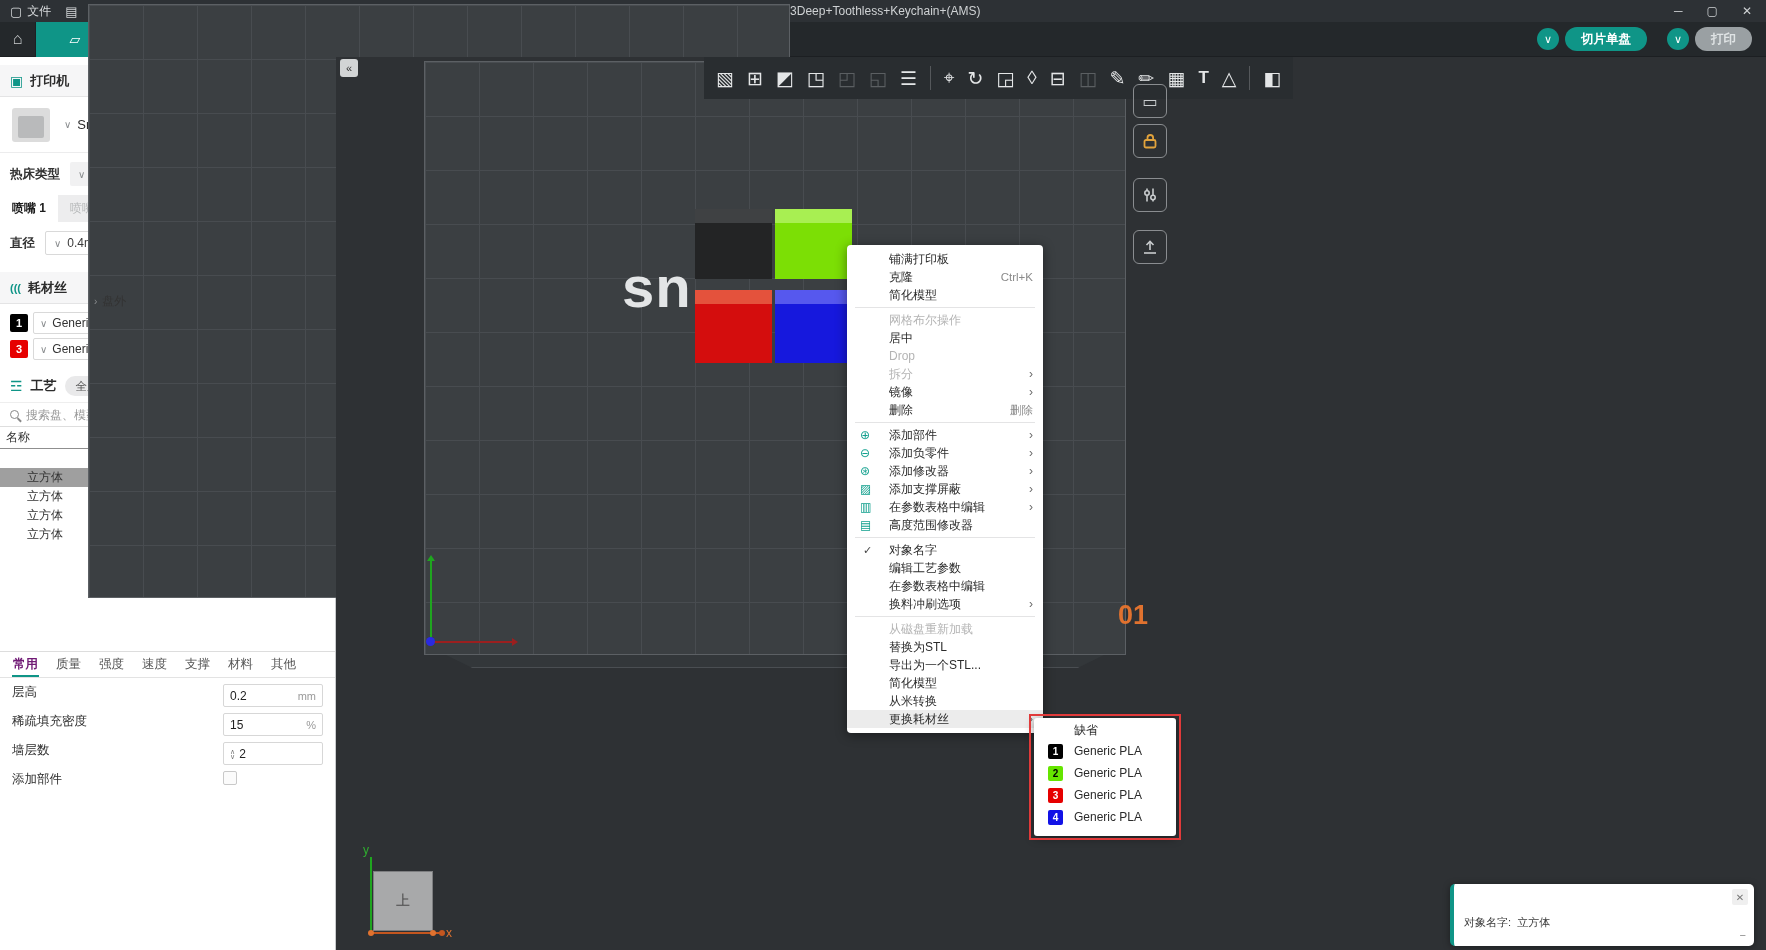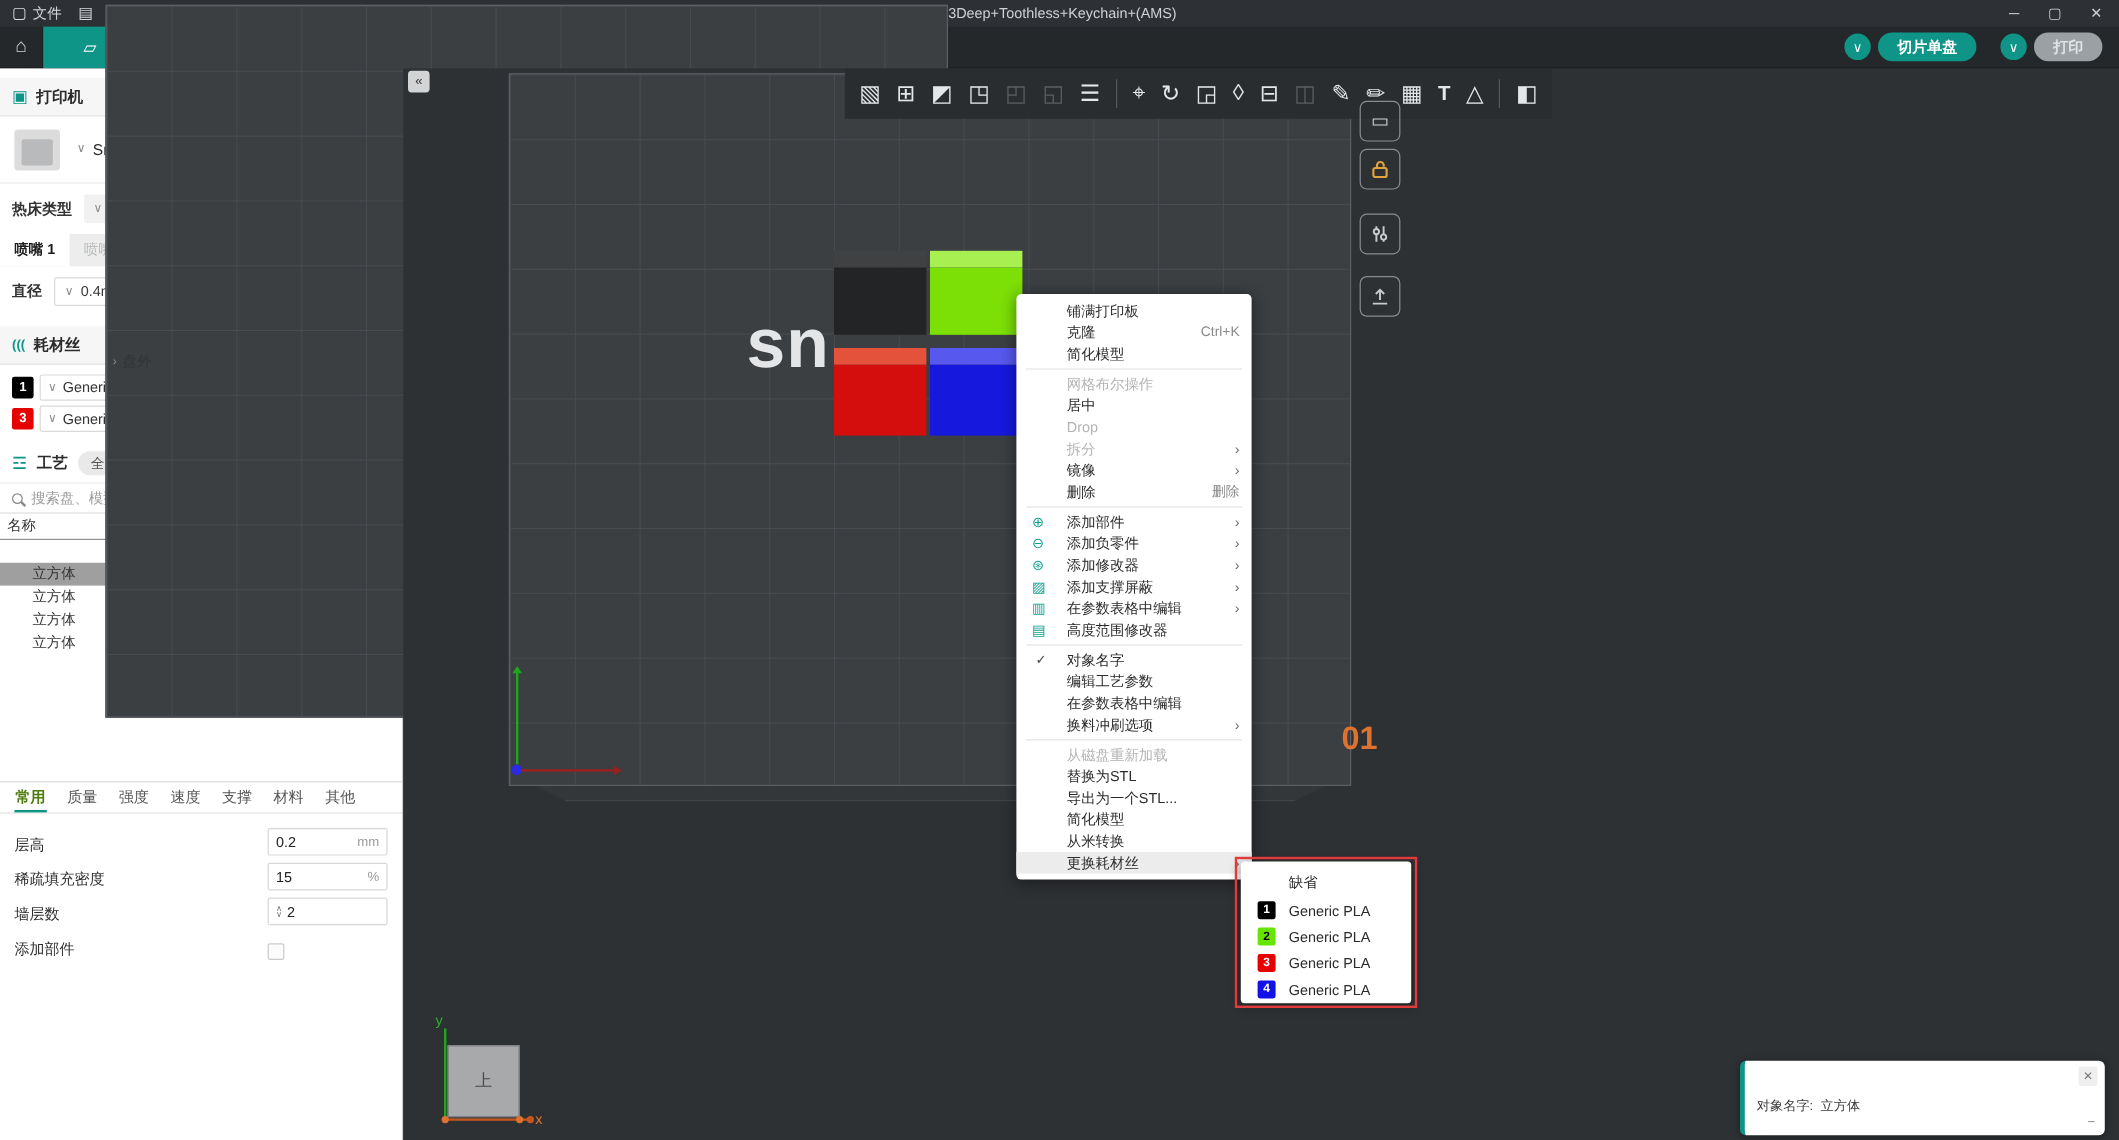--- a/index.html
+++ b/index.html
@@ -88,23 +88,23 @@
   .obj-row.sel { background:#9f9f9f; }
   .or-name { flex:1; display:flex; align-items:center; gap:5px; }
   .or-name.plate { padding-left:5px; }
   .or-name.obj { padding-left:27px; }
   .or-chk { width:30px; display:flex; justify-content:center; }
   .chk { width:13px; height:13px; background:#14a096; border-radius:2px; color:#fff; font-size:9px; display:flex; align-items:center; justify-content:center; }
   .or-fil { width:48px; align-self:stretch; display:flex; align-items:center; justify-content:center; font-size:11px; font-weight:bold; }
   .sb-spacer { flex:1; }
   .ptabs { display:flex; gap:0; border-top:1px solid #ddd; border-bottom:1px solid #e3e3e3; height:27px; align-items:stretch; padding:0 4px; }
   .ptab { padding:0 9px; display:flex; align-items:center; color:#555; font-size:12.5px; position:relative; }
-  .ptab.active { color:#4d7c0f; font-weight:bold; }
+  .ptab.active { color:#701a75; font-weight:bold; }
   .ptab.active::after { content:""; position:absolute; left:8px; right:8px; bottom:0; height:2px; background:#0f9587; }
-  .param-row { display:flex; align-items:flex-end; height:29px; padding:0 12px; }
+  .param-row { display:flex; align-items:flex-start; height:29px; padding:0 12px; }
   .param-lab { flex:1; font-size:12.5px; color:#2e2e2e; }
   .pinput { width:100px; height:23px; border:1px solid #d7d7d7; border-radius:2px; display:flex; align-items:center; padding:0 6px; gap:4px; }
   .pinput input { width:100%; border:none; outline:none; font-size:12px; color:#222; font-family:inherit; }
   .unit { color:#999; font-size:11px; }
   .stepper { display:flex; flex-direction:column; font-size:7px; line-height:5px; color:#777; }
   .cb { width:14px; height:14px; border:1px solid #c9c9c9; border-radius:2px; background:#fbfbfb; }
   .pval-col { width:100px; display:flex; }
 
   
   .viewport { position:relative; flex:1; background:#2e3134; overflow:hidden; }
@@ -151,21 +151,21 @@
   .ci .cic { position:absolute; left:13px; color:#12a08e; font-size:12px; }
   .ci .cck { position:absolute; left:16px; color:#444; font-size:11px; }
   .ci.dis .cl { color:#b4b4b4; }
   .ci.hov { background:#ececec; }
   .csep { height:1px; background:#e4e4e5; margin:3px 8px; }
 
   
   .red-box { position:absolute; left:693px; top:657px; width:152px; height:126px; border:2px solid #e03a3a; pointer-events:none; }
   .smenu { position:absolute; left:698px; top:661px; width:142px; background:#fff; border-radius:3px;
     box-shadow:0 2px 10px rgba(0,0,0,.4); padding:4px 0; font-size:12px; color:#2b2b2b; }
-  .si { height:22px; display:flex; align-items:flex-end; padding-left:14px; gap:11px; }
+  .si { height:22px; display:flex; align-items:flex-start; padding-left:14px; gap:11px; }
   .si .sw { width:15px; height:15px; border-radius:2px; display:flex; align-items:center; justify-content:center; font-size:10px; font-weight:bold; }
   .si.noswatch { padding-left:40px; }
 
   
   .info { position:absolute; left:1114px; top:827px; width:304px; height:62px; background:#fff; border-radius:5px;
     border-left:4px solid #0f9587; box-shadow:0 1px 7px rgba(0,0,0,.4); padding:6px 10px; font-size:11px; color:#3a3a3a;
     line-height:13px; white-space:pre-wrap; }
   .info-close { position:absolute; right:6px; top:5px; width:16px; height:16px; background:#efefef; border-radius:2px;
     color:#777; font-size:10px; display:flex; align-items:center; justify-content:center; }
   .info-min { position:absolute; right:8px; bottom:4px; color:#888; font-size:11px; }

